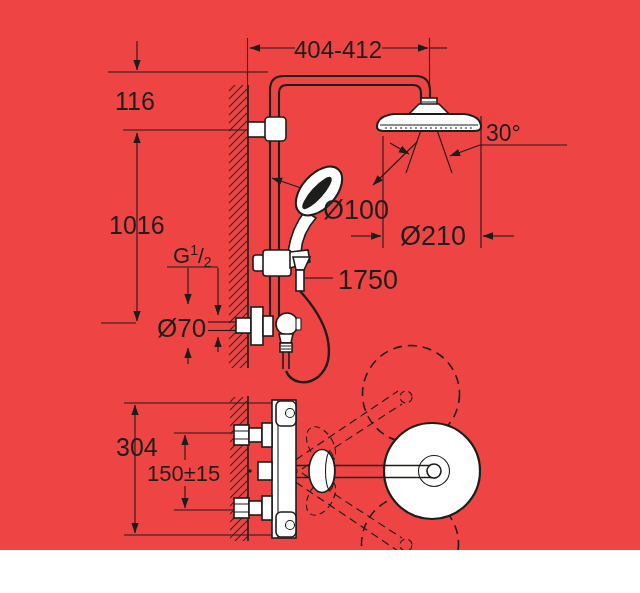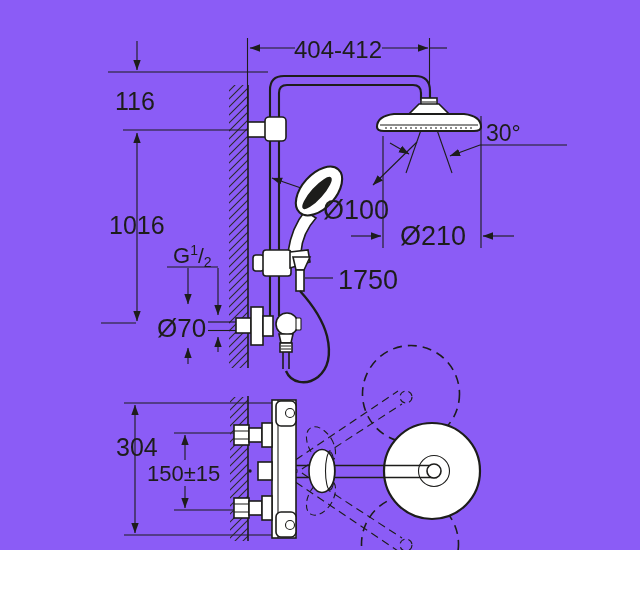--- a/index.html
+++ b/index.html
@@ -1,17 +1,17 @@
 <!DOCTYPE html>
 <html><head>
 <meta charset="utf-8">
 <style>
   html,body{margin:0;padding:0;background:#fff;}
   .stage{
-    position:relative;width:640px;height:550px;background:#8b5cf6;overflow:hidden;
+    position:relative;width:640px;height:550px;background:#ef4444;overflow:hidden;
     font-family:"Liberation Sans",sans-serif;
   }
   svg{position:absolute;inset:0;display:block;}
   svg text{fill:#1d1d1b;font-family:"Liberation Sans",sans-serif;}
   .ln{stroke:#1d1d1b;fill:none;}
   .thin{stroke-width:1.1;}
   .mid{stroke-width:1.6;}
   .bold{stroke-width:2.1;}
   .wfill{fill:#ffffff;}
   .dash{stroke-dasharray:9 6;}

